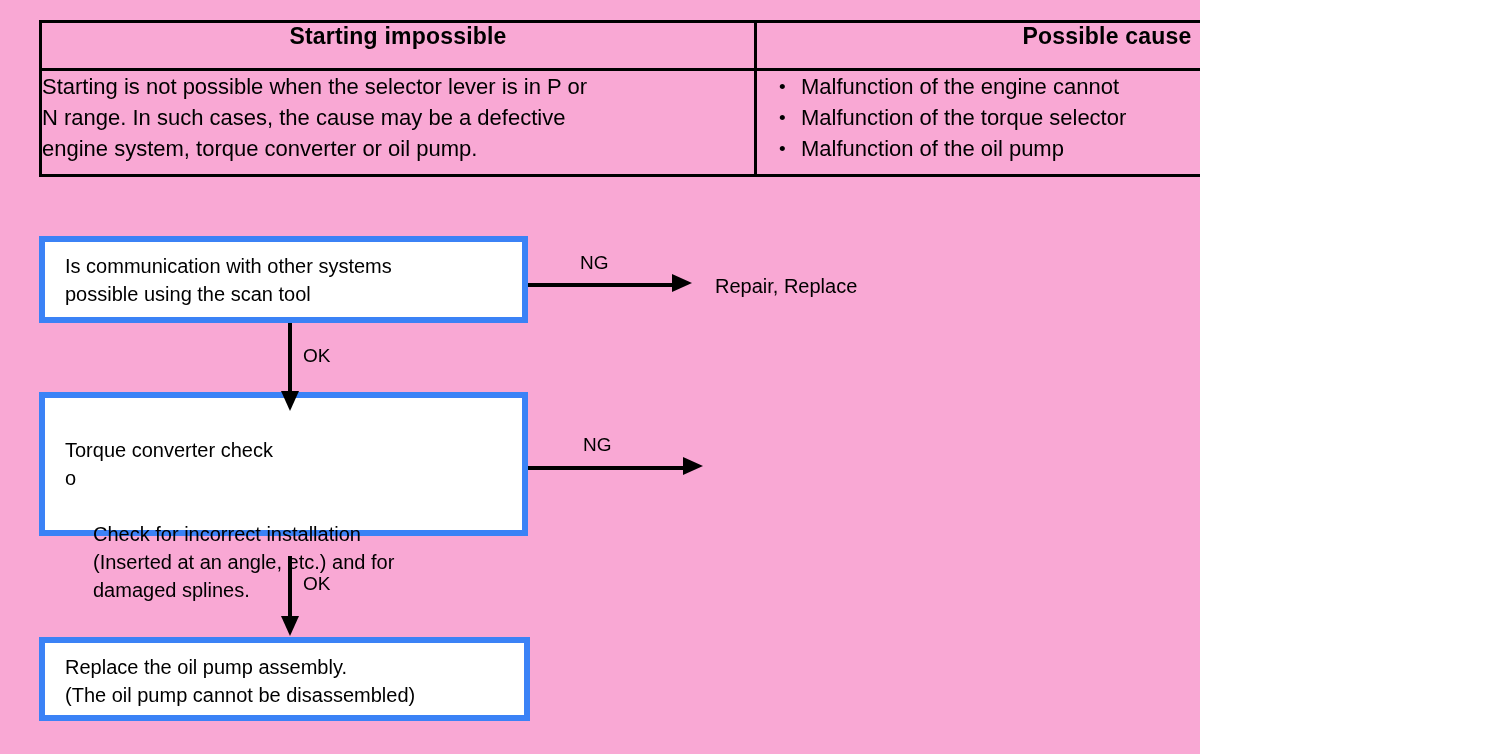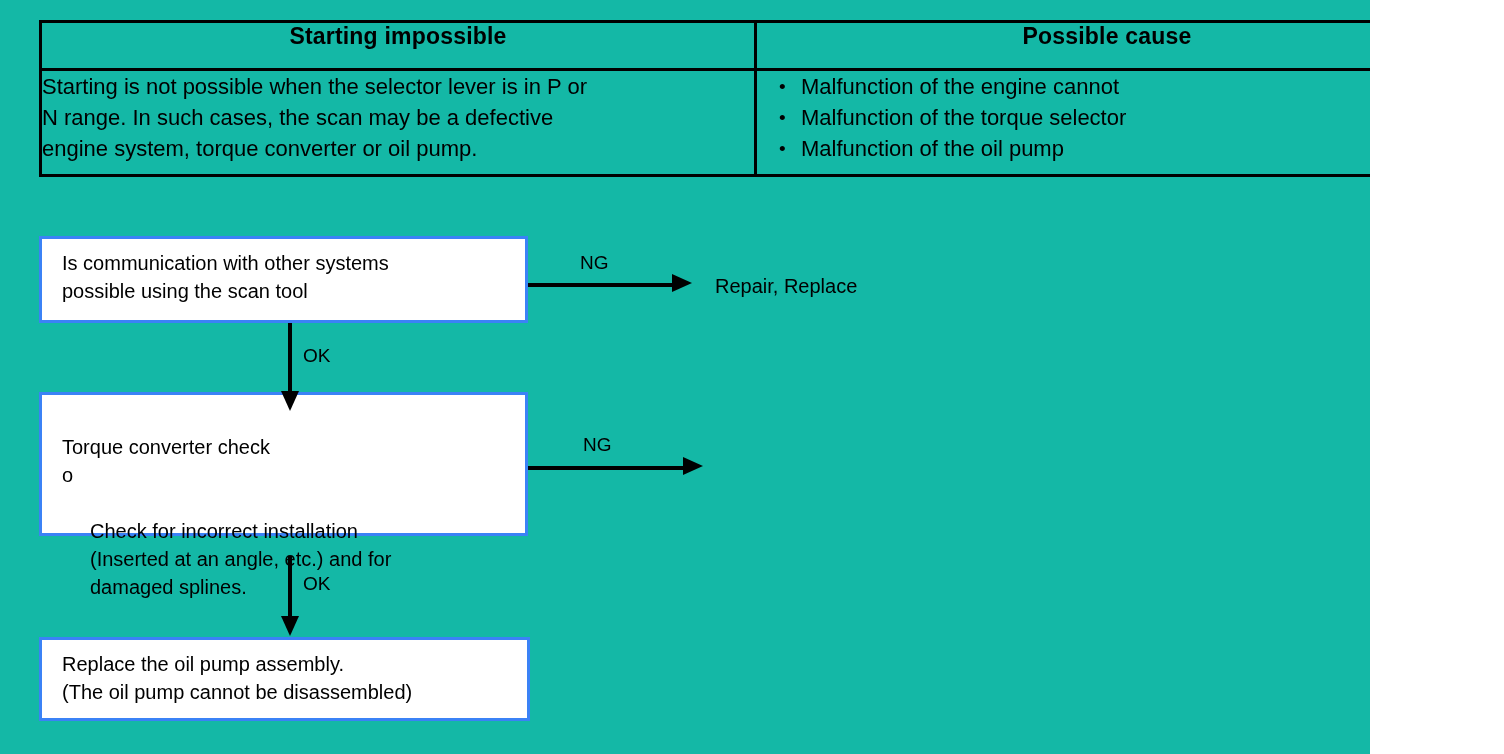--- a/index.html
+++ b/index.html
@@ -7,23 +7,23 @@
     margin: 0;
     padding: 0;
     background: #ffffff;
   }
   body {
     font-family: "Liberation Sans", sans-serif;
     color: #000000;
   }
   #page {
     position: relative;
-    width: 1370px;
+    width: 1200px;
     height: 754px;
-    background: #14b8a6;
+    background: #f9a8d4;
     overflow: hidden;
   }
 
   
   .sym-table {
     position: absolute;
     left: 39px;
     top: 20px;
     width: 1421px;
     height: 157px;
@@ -65,21 +65,21 @@
   ul.causes li .bullet {
     position: absolute;
     left: 22px;
     top: 0;
     font-size: 19px;
   }
 
   
   .flowbox {
     position: absolute;
-    border: 3px solid #3b82f6;
+    border: 6px solid #3b82f6;
     background: #fff;
     box-sizing: border-box;
   }
   .flowbox .inner {
     padding: 10px 14px 8px 20px;
     font-size: 20px;
     line-height: 28px;
     white-space: pre-line;
   }
   .flowbox .inner .hang {
@@ -170,21 +170,21 @@
 
   <table class="sym-table">
     <tbody>
         <tr>
       <th class="th-cell" style="width:712px">Starting impossible</th>
       <th class="th-cell">Possible cause</th>
     </tr>
     <tr>
       <td class="body-cell">
         <div class="para">Starting is not possible when the selector lever is in P or
-N range.  In such cases, the scan may be a defective
+N range.  In such cases, the cause may be a defective
 engine system, torque converter or oil pump.</div>
       </td>
       <td class="body-cell">
         <ul class="causes">
           <li>
             <span class="bullet">•</span>
             <span>Malfunction of the engine cannot</span>
           </li>
           <li>
             <span class="bullet">•</span>

